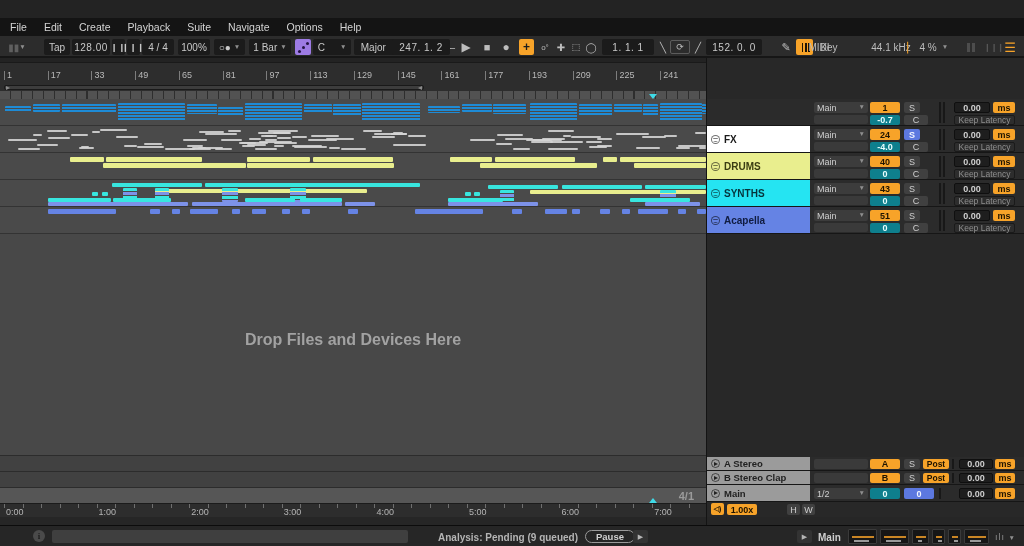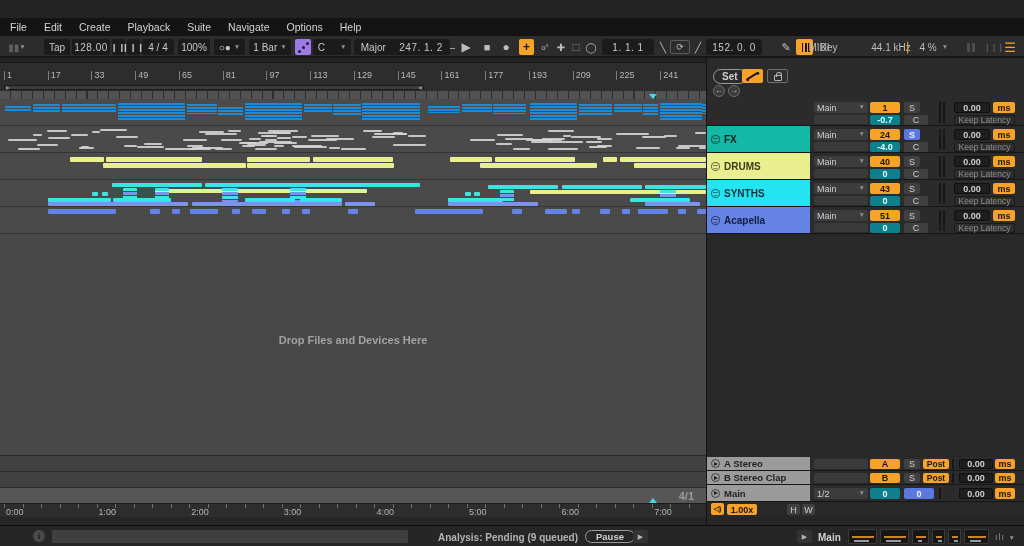--- a/index.html
+++ b/index.html
@@ -40,21 +40,21 @@
   .bartick{position:absolute;top:8px;width:1px;height:9px;background:#7d7d7d}
   .bracerow{position:absolute;left:0;top:26px;width:706px;height:7px;background:#2d2d2d}
   .brace{position:absolute;left:4px;top:1px;width:420px;height:5px;background:#3d3d3d;border:1px solid #191919;border-radius:2px}
   .brace-a{position:absolute;top:0;width:0;height:0;border-top:2.5px solid transparent;border-bottom:2.5px solid transparent}
   .scrub{position:absolute;left:0;top:33px;width:706px;height:8px;background:#2f2f2f;
          background-image:repeating-linear-gradient(to right,#525252 0 9.9px,#2e2e2e 9.9px 10.94px)}
   .lanes{position:absolute;left:0;top:41px;width:706px;height:135px}
   .lane{position:relative;width:706px;height:27px;background:#4a4a4a;border-bottom:1px solid #333}
   .clip{position:absolute;border-radius:1px}
   .emptyarea{position:absolute;left:0;top:176px;width:706px;height:221px;background:#484848;display:flex;align-items:center;justify-content:center}
-  .drophint{color:#a2a2a2;font-size:11px;font-weight:bold;margin-top:-10px}
+  .drophint{color:#a2a2a2;font-size:16px;font-weight:bold;margin-top:-10px}
   .retstrip{position:absolute;left:0;width:706px;height:16px;background:#414141;border-top:1px solid #2c2c2c}
   .mainstrip{position:absolute;left:0;top:429px;width:706px;height:16px;background:#565656;border-top:1px solid #2c2c2c}
   .gridlabel{position:absolute;right:12px;top:2px;font-size:11px;font-weight:bold;color:#9b9b9b}
   .timeruler{position:absolute;left:0;top:445px;width:706px;height:14px;background:#2d2d2d;border-top:1px solid #1b1b1b}
   .timelabel{position:absolute;top:3px;font-size:9px;color:#b5b5b5}
   .timetick{position:absolute;top:0;width:1px;height:4px;background:#6f6f6f}
   .playmark{position:absolute;width:0;height:0;border-left:4px solid transparent;border-right:4px solid transparent}
   .arr-bottom{position:absolute;left:0;top:459px;width:706px;height:8px;background:#262626}
 
   
@@ -465,50 +465,39 @@
           <span class="timetick" style="left: 633px;"></span>
           <span class="timetick" style="left: 651.5px;"></span>
           <span class="timetick" style="left: 670px;"></span>
           <span class="timetick" style="left: 688.5px;"></span>
         </div>
       <div class="playmark cyan-tri-up" style="left:649px;top:440px"></div>
       <div class="arr-bottom"></div>
     </div>
 
     <div class="panel">
-      <div class="panel-top">
-        <span class="setpill">Set</span>
-        <span class="sqbtn" style="left:35px;background:#f7a329">
-            <span class="auto-line"></span>
-          </span>
-        <span class="sqbtn" style="left:60px;background:#2e2e2e;border:1px solid #6f6f6f">
-            <span class="lockglyph"></span>
-          </span>
-        <span class="circbtn" style="left:6px">←</span>
-        <span class="circbtn" style="left:21px">→</span>
-      </div>
       <div id="trackheaders">
           <div class="trow" style="top: 41px; height: 27px;">
             <span class="cell routing" style="left: 107px; top: 3px; width: 54px; height: 11px;">
               <span>Main</span>
               <span class="caret">▼</span>
             </span>
             <span class="cell emptybox" style="left: 107px; top: 16px; width: 54px; height: 9px;"></span>
             <span class="cell orangecell" style="left: 163px; top: 3px; width: 30px; height: 11px;">1</span>
             <span class="cell graybtn" style="left: 197px; top: 3px; width: 16px; height: 11px;">S</span>
             <span class="cell tealcell" style="left: 163px; top: 16px; width: 30px; height: 10px;">-0.7</span>
             <span class="cell graybtn" style="left: 197px; top: 16px; width: 24px; height: 10px;">C</span>
             <span class="meterbar" style="left: 232px; top: 3px; height: 21px;"></span>
             <span class="meterbar" style="left: 236px; top: 3px; height: 21px;"></span>
             <span class="cell" style="left: 247px; top: 3px; width: 36px; height: 11px; background: rgb(30, 30, 30); border: 1px solid rgb(15, 15, 15); font-weight: bold;">0.00</span>
             <span class="cell orangecell" style="left: 286px; top: 3px; width: 22px; height: 11px;">ms</span>
             <span class="cell keepbtn" style="left: 247px; top: 16px; width: 61px; height: 10px;">Keep Latency</span>
           </div>
           <div class="trow" style="top: 68px; height: 27px;">
-            <span class="tcolor" style="background: #14b8a6; color: rgb(26, 26, 26);">
+            <span class="tcolor" style="background: #ffffff; color: rgb(26, 26, 26);">
               <span class="foldicon"></span>
               <span>FX</span>
             </span>
             <span class="cell routing" style="left: 107px; top: 3px; width: 54px; height: 11px;">
               <span>Main</span>
               <span class="caret">▼</span>
             </span>
             <span class="cell emptybox" style="left: 107px; top: 16px; width: 54px; height: 9px;"></span>
             <span class="cell orangecell" style="left: 163px; top: 3px; width: 30px; height: 11px;">24</span>
             <span class="cell bluecell" style="left: 197px; top: 3px; width: 16px; height: 11px;">S</span>

